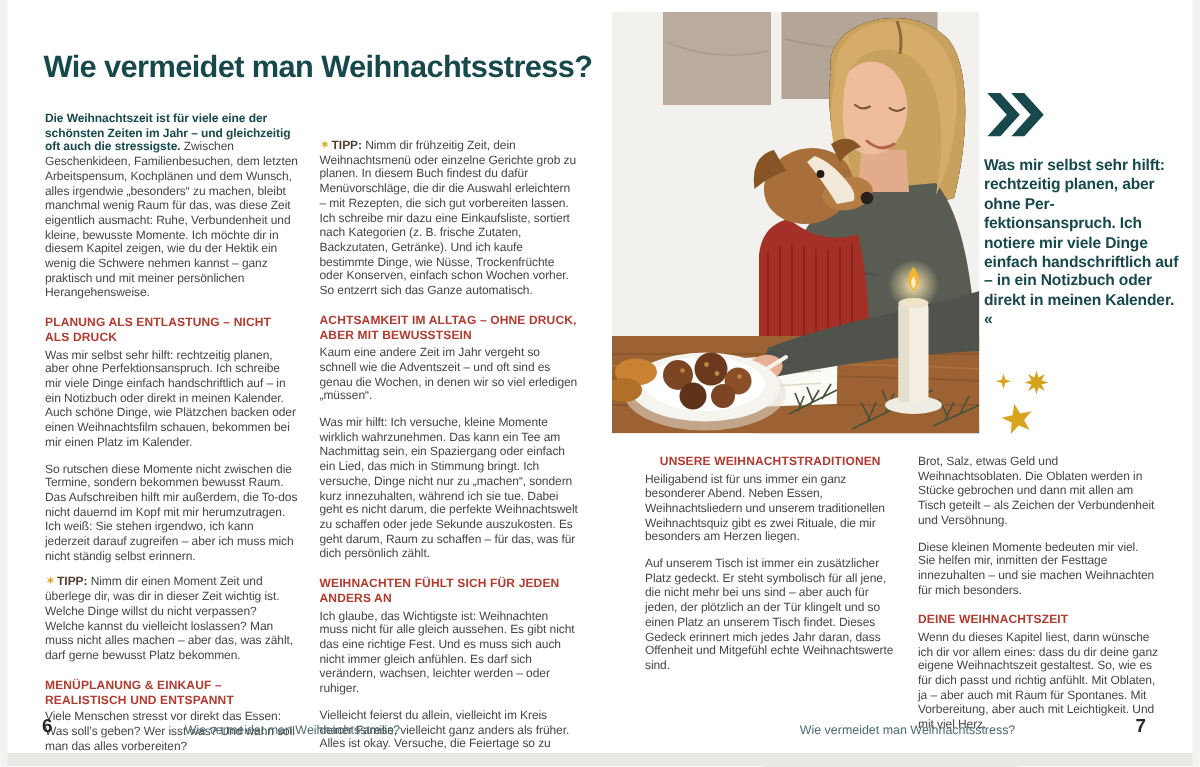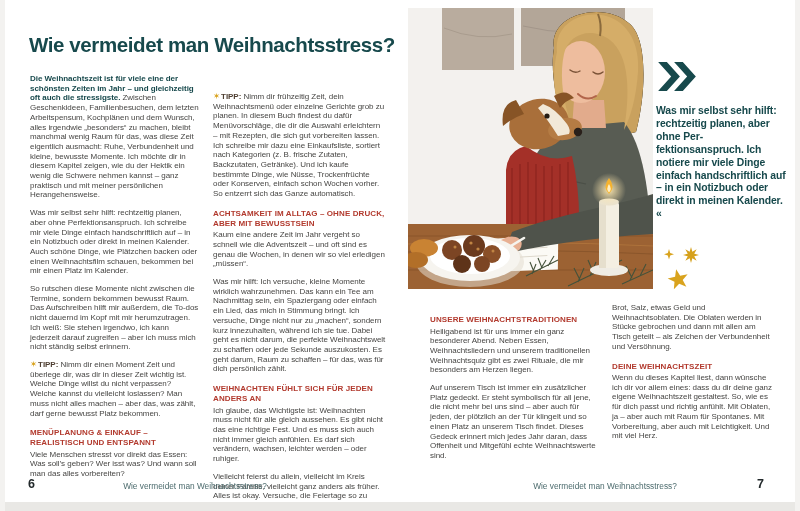--- a/index.html
+++ b/index.html
@@ -18,21 +18,21 @@
     position:absolute;left:29px;top:33px;margin:0;
     font-size:20.5px;font-weight:bold;letter-spacing:-0.4px;
     color:#17494c;
   }
   .col{position:absolute;font-size:8px;line-height:9.7px;color:#474644;letter-spacing:-0.05px;}
   .col p{margin:0 0 8px 0;hyphens:manual;}
   .col h3{
     margin:10px 0 1.5px 0;font-size:8px;line-height:10px;
     color:#b23a2e;letter-spacing:0.1px;font-weight:bold;
   }
-  .col h3:first-child{margin-top:12px;}
+  .col h3:first-child{margin-top:0;text-align:center;}
   .intro-lead{font-weight:bold;color:#17494c;}
   .tip-star{color:#d9a31e;font-size:8.5px;margin-right:1px;}
   .tip-label{font-weight:bold;color:#4e3e31;}
 
   .col-l1{left:30px;top:74px;width:169px;}
   .col-l2{left:213px;top:92px;width:173px;}
   .col-r1{left:430px;top:303px;width:167px;}
   .col-r2{left:612px;top:303px;width:160px;}
 
   
@@ -61,20 +61,21 @@
 </head>
 <body>
 
 <div class="spread">
 
   <div>
     <h1 class="page-title">Wie vermeidet man Weihnachtsstress?</h1>
 
     <div class="col col-l1">
       <p><span class="intro-lead">Die Weihnachtszeit ist für viele eine der schöns­ten Zeiten im Jahr – und gleichzeitig oft auch die stressigste.</span><span> Zwischen Geschenkideen, Familien­besuchen, dem letzten Arbeitspensum, Kochplänen und dem Wunsch, alles irgendwie „besonders“ zu machen, bleibt manchmal wenig Raum für das, was diese Zeit eigentlich ausmacht: Ruhe, Verbunden­heit und kleine, bewusste Momente. Ich möchte dir in diesem Kapitel zeigen, wie du der Hektik ein wenig die Schwere nehmen kannst – ganz praktisch und mit meiner persönlichen Herangehensweise.</span></p>
+      <h3>PLANUNG ALS ENTLASTUNG – NICHT ALS DRUCK</h3>
       <p>Was mir selbst sehr hilft: rechtzeitig planen, aber ohne Perfektionsanspruch. Ich schreibe mir viele Dinge einfach handschriftlich auf – in ein Notizbuch oder direkt in meinen Kalender. Auch schöne Dinge, wie Plätzchen backen oder einen Weihnachtsfilm schauen, bekommen bei mir einen Platz im Kalender.</p>
       <p>So rutschen diese Momente nicht zwischen die Termine, sondern bekommen bewusst Raum. Das Aufschreiben hilft mir außerdem, die To-dos nicht dauernd im Kopf mit mir herumzutragen. Ich weiß: Sie stehen irgendwo, ich kann jederzeit darauf zugreifen – aber ich muss mich nicht ständig selbst erinnern.</p>
       <p><span class="tip-star">✶</span><span class="tip-label">TIPP:</span><span> Nimm dir einen Moment Zeit und überlege dir, was dir in dieser Zeit wichtig ist. Welche Dinge willst du nicht verpassen? Welche kannst du viel­leicht loslassen? Man muss nicht alles machen – aber das, was zählt, darf gerne bewusst Platz bekommen.</span></p>
       <h3>MENÜPLANUNG &amp; EINKAUF – REALISTISCH UND ENTSPANNT</h3>
       <p>Viele Menschen stresst vor direkt das Essen: Was soll’s geben? Wer isst was? Und wann soll man das alles vorbereiten?</p>
     </div>
 
     <div class="col col-l2">
       <p><span class="tip-star">✶</span><span class="tip-label">TIPP:</span><span> Nimm dir frühzeitig Zeit, dein Weihnachts­menü oder einzelne Gerichte grob zu planen. In diesem Buch findest du dafür Menüvorschläge, die dir die Auswahl erleichtern – mit Rezepten, die sich gut vorbereiten lassen. Ich schreibe mir dazu eine Einkaufsliste, sortiert nach Kategorien (z. B. frische Zutaten, Backzutaten, Getränke). Und ich kaufe bestimmte Dinge, wie Nüsse, Trockenfrüchte oder Konserven, einfach schon Wochen vorher. So ent­zerrt sich das Ganze automatisch.</span></p>
       <h3>ACHTSAMKEIT IM ALLTAG – OHNE DRUCK, ABER MIT BEWUSSTSEIN</h3>
@@ -211,20 +212,21 @@
     </svg>
 
     <div class="col col-r1">
       <h3>UNSERE WEIHNACHTSTRADITIONEN</h3>
       <p>Heiligabend ist für uns immer ein ganz besonde­rer Abend. Neben Essen, Weihnachtsliedern und unserem traditionellen Weihnachtsquiz gibt es zwei Rituale, die mir besonders am Herzen liegen.</p>
       <p>Auf unserem Tisch ist immer ein zusätzlicher Platz gedeckt. Er steht symbolisch für all jene, die nicht mehr bei uns sind – aber auch für jeden, der plötz­lich an der Tür klingelt und so einen Platz an unserem Tisch findet. Dieses Gedeck erinnert mich jedes Jahr daran, dass Offenheit und Mitgefühl echte Weih­nachtswerte sind.</p>
     </div>
 
     <div class="col col-r2">
       <p>Brot, Salz, etwas Geld und Weihnachtsoblaten. Die Oblaten werden in Stücke gebrochen und dann mit allen am Tisch geteilt – als Zeichen der Verbunden­heit und Versöhnung.</p>
+      <p>Diese kleinen Momente bedeuten mir viel. Sie hel­fen mir, inmitten der Festtage innezuhalten – und sie machen Weihnachten für mich besonders.</p>
       <h3>DEINE WEIHNACHTSZEIT</h3>
       <p>Wenn du dieses Kapitel liest, dann wünsche ich dir vor allem eines: dass du dir deine ganz eigene Weihnachtszeit gestaltest. So, wie es für dich passt und richtig anfühlt. Mit Oblaten, ja – aber auch mit Raum für Spontanes. Mit Vorbereitung, aber auch mit Leichtigkeit. Und mit viel Herz.</p>
     </div>
 
     <span class="running running-right">Wie vermeidet man Weihnachtsstress?</span>
     <span class="folio-num folio-num-right">7</span>
   </div>
 </div>
 
 <div class="bottom-strip"></div>

